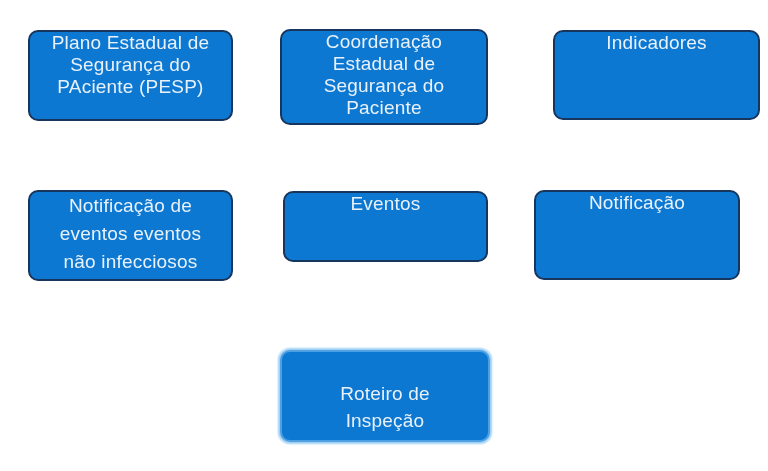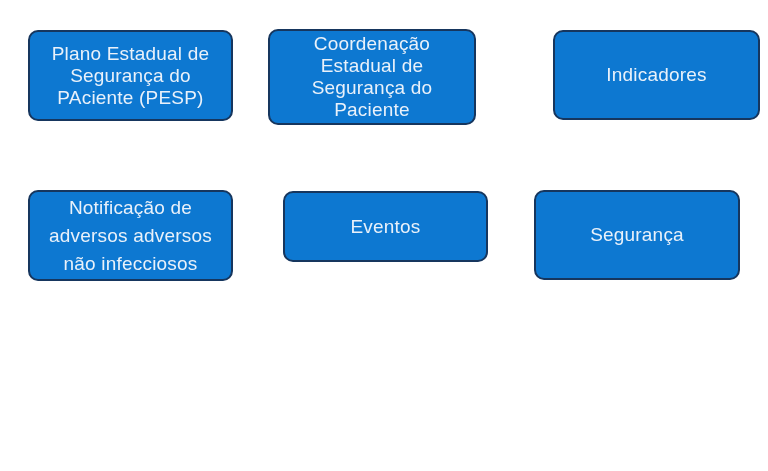--- a/index.html
+++ b/index.html
@@ -16,34 +16,33 @@
     overflow: hidden;
   }
   .btn {
     position: absolute;
     box-sizing: border-box;
     background: #0d78d1;
     border: 2px solid #16365e;
     border-radius: 10px;
     color: #e9f1fa;
     display: flex;
-    align-items: center;
     justify-content: center;
     text-align: center;
     cursor: pointer;
   }
   .btn .lbl {
     white-space: pre-line;
     font-size: 19px;
     line-height: 22px;
     letter-spacing: 0.2px;
   }
   
   .b1 { left: 28px;  top: 30px;  width: 205px; height: 91px; }
-  .b2 { left: 268px; top: 29px;  width: 208px; height: 96px; }
+  .b2 { left: 280px; top: 29px;  width: 208px; height: 96px; }
   .b3 { left: 533px; top: 30px;  width: 207px; height: 90px; margin-left: 20px; }
   
   .b4 { left: 28px;  top: 190px; width: 205px; height: 91px; }
   .b4 .lbl { line-height: 28px; }
   .b5 { left: 283px; top: 191px; width: 205px; height: 71px; }
   .b6 { left: 534px; top: 190px; width: 206px; height: 90px; }
   
   .b7 {
     left: 280px; top: 350px; width: 210px; height: 92px;
     align-items: flex-start;
@@ -70,26 +69,30 @@
 Segurança do
 Paciente</span>
   </div>
 
   <div class="btn b3">
     <span class="lbl">Indicadores</span>
   </div>
 
   <div class="btn b4">
     <span class="lbl">Notificação de
-adversos adversos
+eventos eventos
 não infecciosos</span>
   </div>
 
   <div class="btn b5">
     <span class="lbl">Eventos</span>
   </div>
 
   <div class="btn b6">
-    <span class="lbl">Segurança</span>
+    <span class="lbl">Notificação</span>
   </div>
 
+  <div class="btn b7">
+    <span class="lbl">Roteiro de
+Inspeção</span>
+  </div>
 
 </div>
 
 </body></html>

